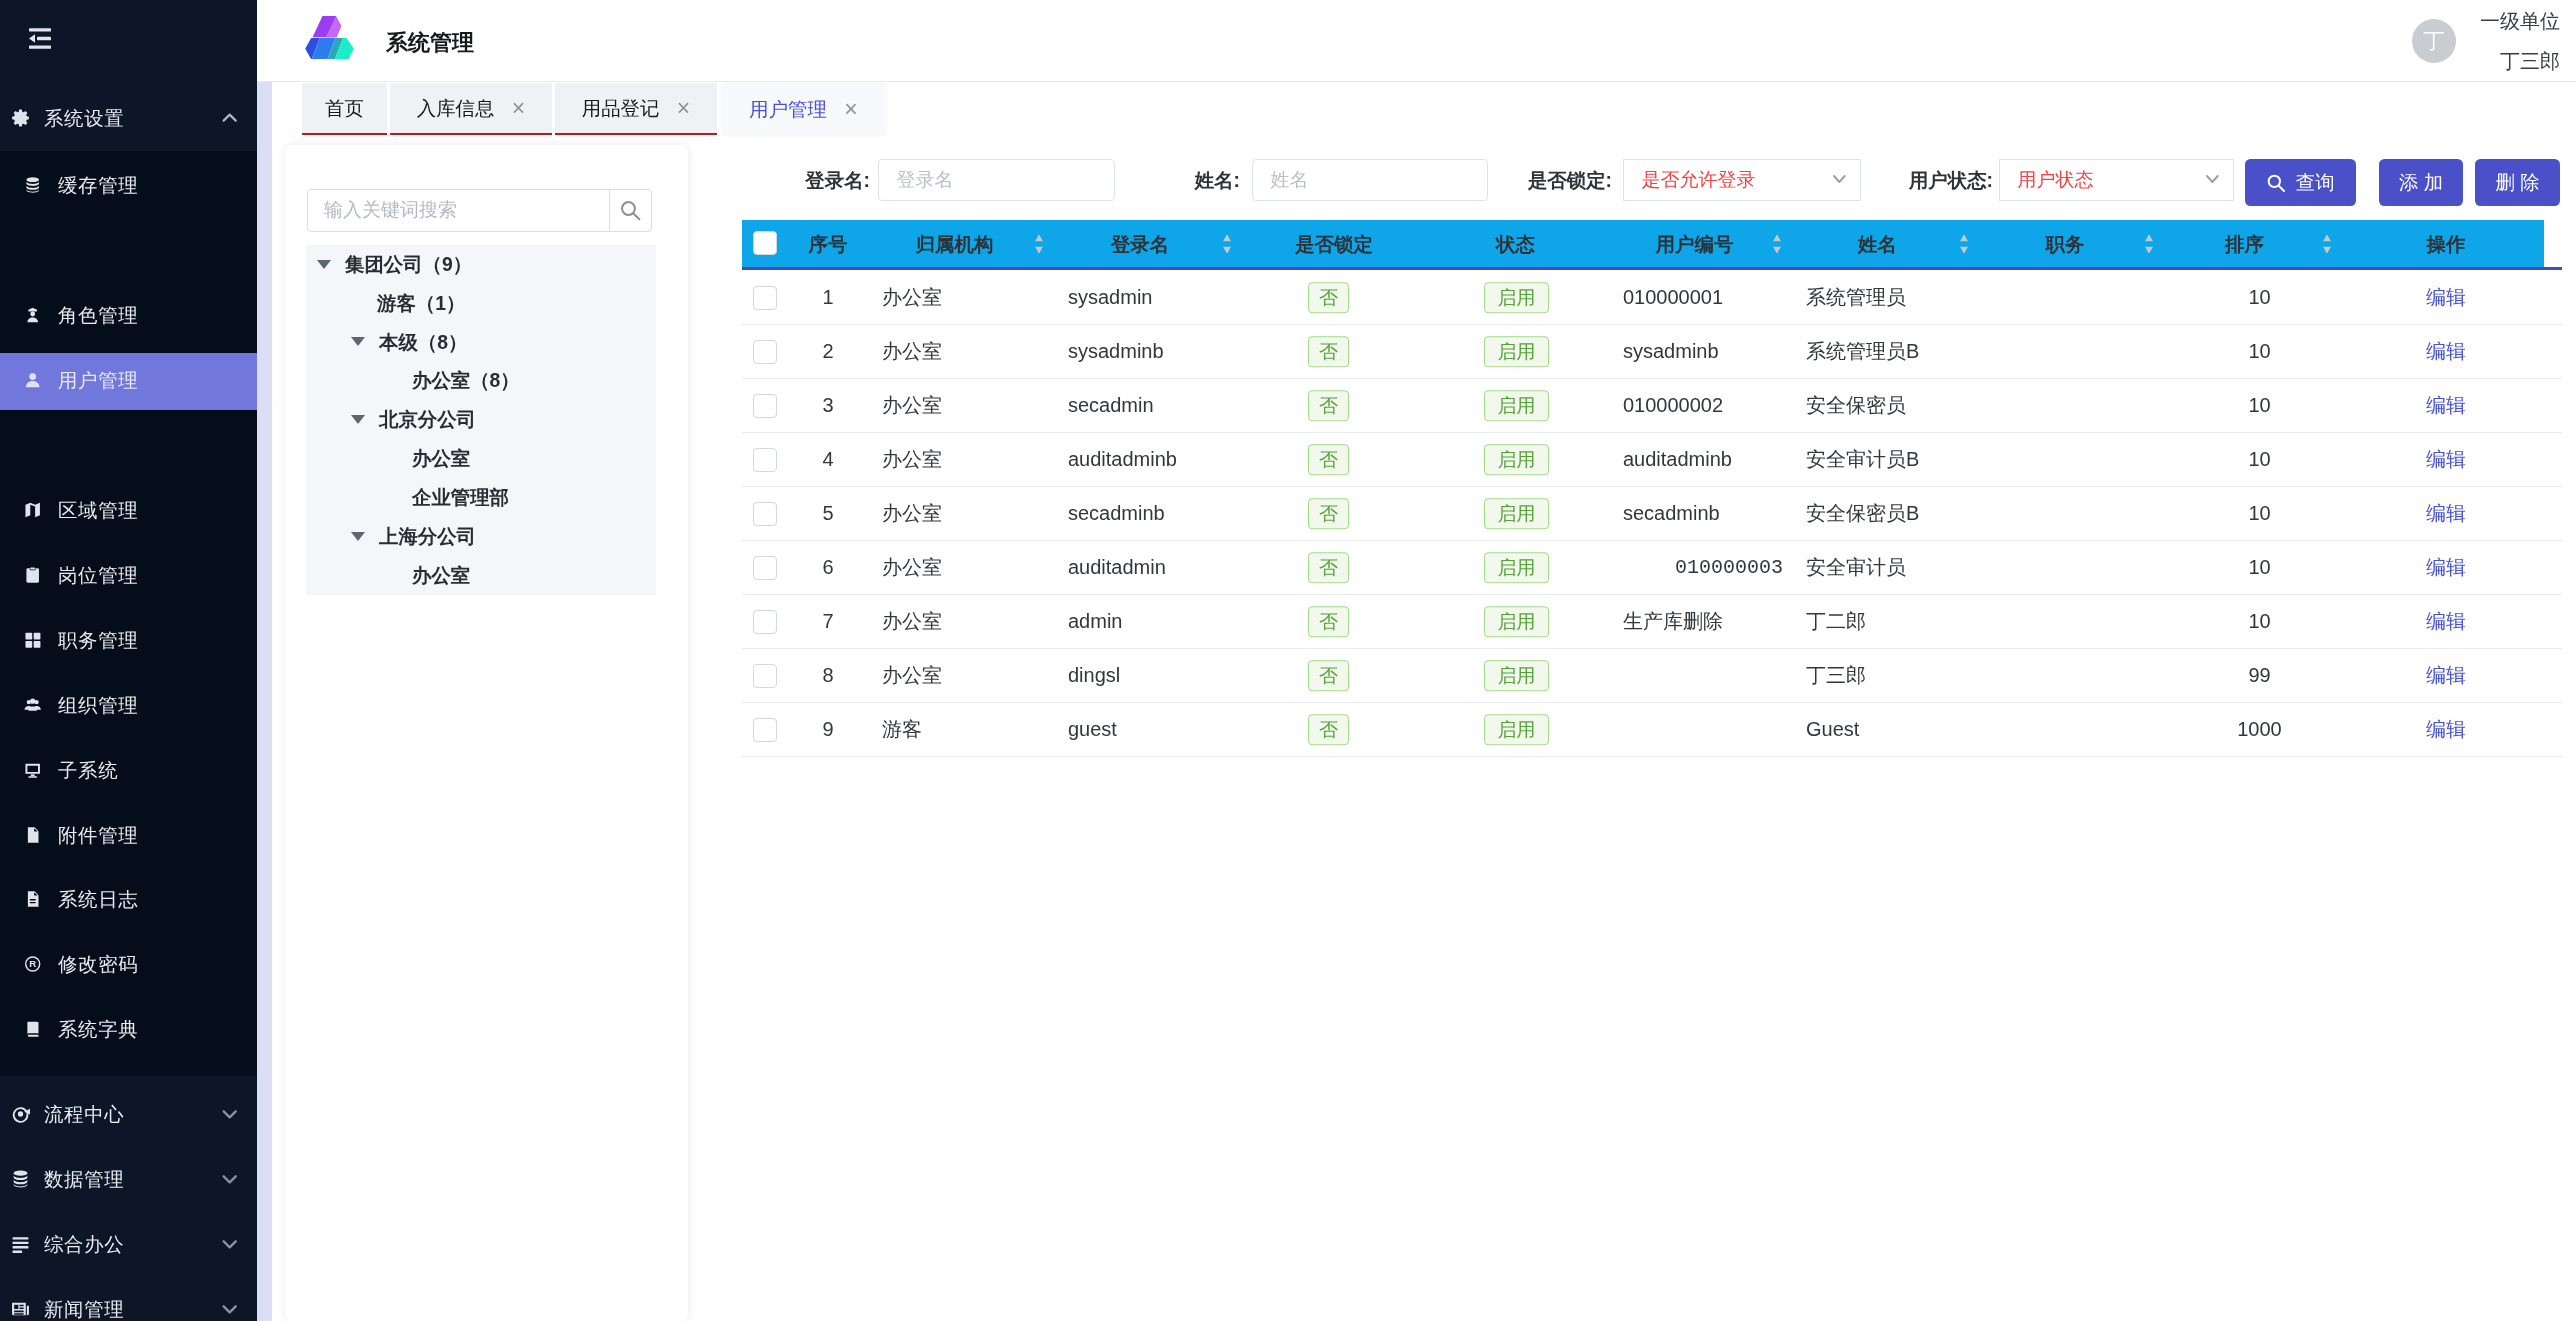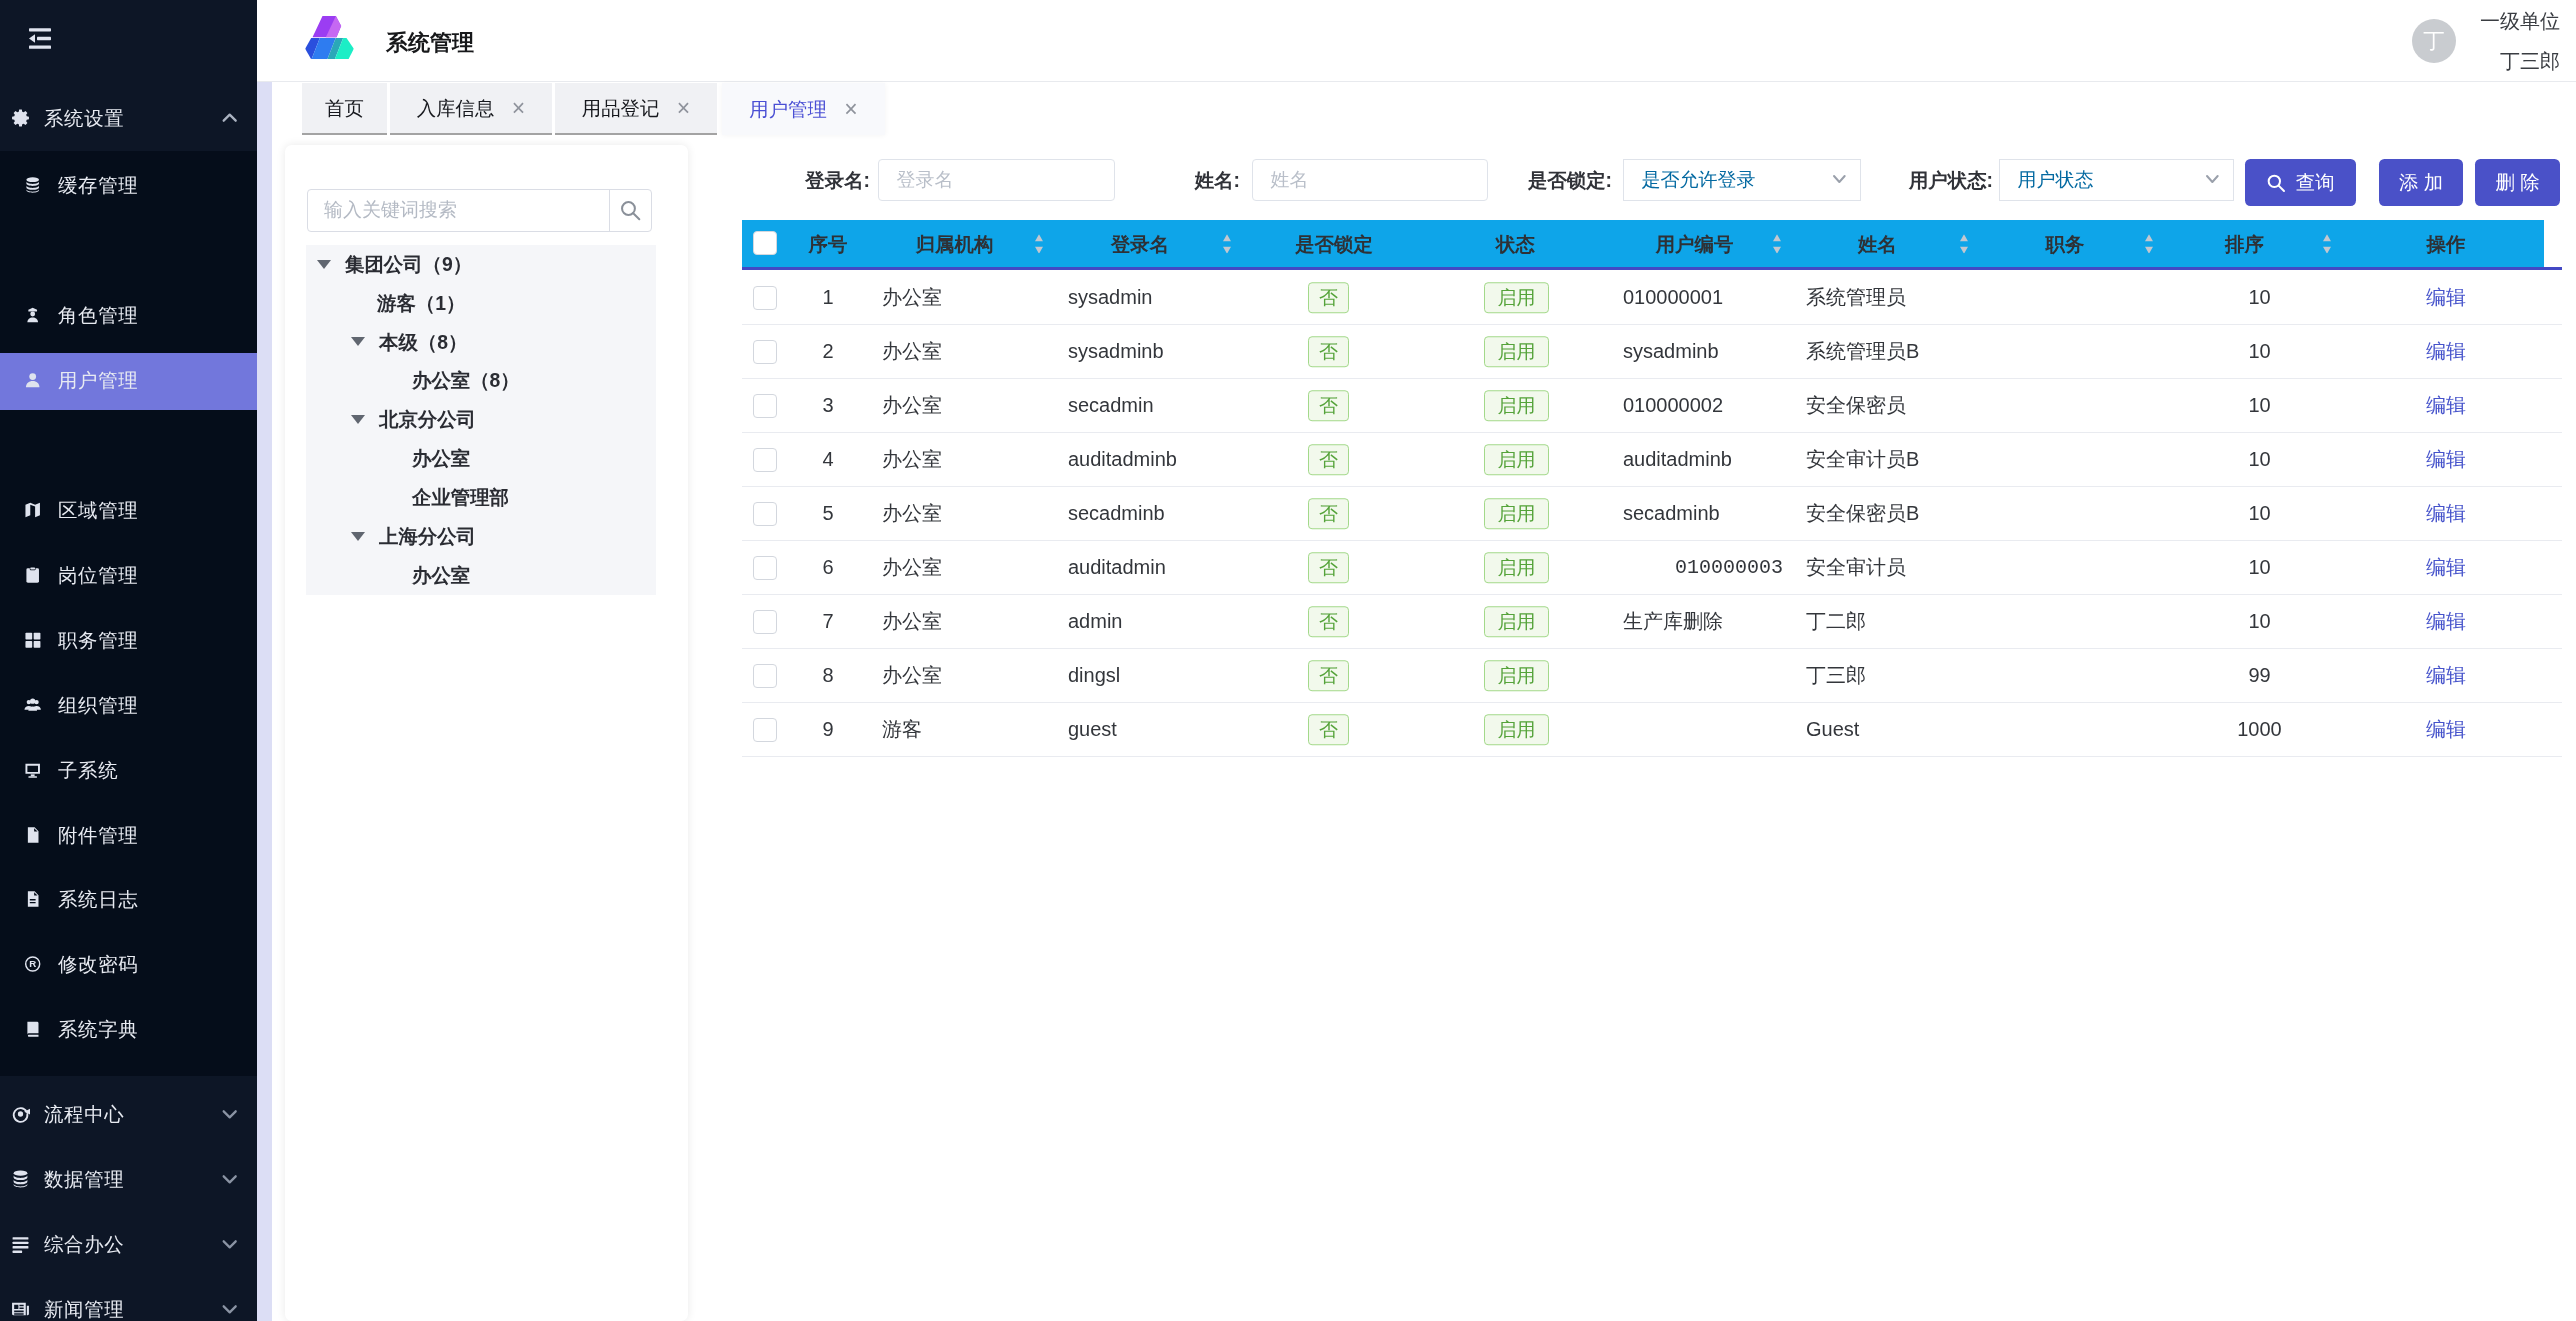--- a/index.html
+++ b/index.html
@@ -20,37 +20,37 @@
 #lav { left:257px; top:82px; width:15.4px; height:1239px; background:#dcdef5; }
 
 
 #header { left:257px; top:0; width:2319px; height:82px; background:#fff; border-bottom:1.3px solid #e8eaee; }
 #logo { position:absolute; left:48px; top:16px; }
 #apptitle { position:absolute; left:129px; top:28px; font-size:22px; font-weight:600; color:#17181a; }
 #avatar { position:absolute; left:2155px; top:19px; width:44px; height:44px; border-radius:50%; background:#c9ccd0; color:#fff; font-size:21.4px; text-align:center; line-height:44px; }
 .utext { position:absolute; right:16px; font-size:20px; color:#3a3d42; text-align:right; }
 
 
-.tab { position:absolute; top:83px; height:52px; background:#f0f1f4; border-bottom:2px solid #a3a3a3; font-size:19.4px; color:#16181d; display:flex; align-items:center; justify-content:center; gap:17.4px;}
+.tab { position:absolute; top:83px; height:52px; background:#f0f1f4; border-bottom:2px solid #b91c1c; font-size:19.4px; color:#16181d; display:flex; align-items:center; justify-content:center; gap:17.4px;}
 .tab .x { color:#8f939c; font-size:23px; font-weight:300; }
 .tab.active { background:#f8f9fc; border-bottom:none; color:#4a4fd4; box-shadow:0 1.3px 5.4px rgba(0,0,0,0.05); }
 
 
 #treecard { left:285px; top:145px; width:403px; height:1176px; background:#fff; border-radius:6.7px; box-shadow:0 0 9.4px rgba(0,0,0,0.09); }
 #search { position:absolute; left:22px; top:44px; width:345px; height:43px; border:1.3px solid #dadde5; border-radius:4px; display:flex; }
 #search .ph { flex:1; font-size:19px; color:#b4bac4; line-height:40px; padding-left:16px; }
 #search .btn { width:42px; border-left:1.3px solid #dadde5; position:relative; }
 #treebg { position:absolute; left:21px; top:100px; width:350px; height:350px; background:#f5f6f9; }
 .tn { position:absolute; height:39px; line-height:39px; font-size:19.4px; font-weight:600; color:#2a2c33; white-space:nowrap; }
 .caret { position:absolute; width:0; height:0; border-left:7.4px solid transparent; border-right:7.4px solid transparent; border-top:9.4px solid #606670; }
 
 
 .flabel { position:absolute; top:159px; height:42px; line-height:42px; font-size:19.4px; font-weight:600; color:#303238; text-align:right; }
 .finput { position:absolute; top:159px; height:42px; border:1.3px solid #dfe3ea; border-radius:4px; background:#fff; font-size:19px; color:#b9bfc9; line-height:40px; padding-left:17.4px; }
-.fsel { position:absolute; top:159px; height:42px; border:1.3px solid #dfe3ea; border-radius:0; background:#fff; font-size:19px; color:#0369a1; line-height:40px; padding-left:17.4px; }
+.fsel { position:absolute; top:159px; height:42px; border:1.3px solid #dfe3ea; border-radius:0; background:#fff; font-size:19px; color:#ef4444; line-height:40px; padding-left:17.4px; }
 .fsel .ar { position:absolute; right:13.4px; top:12px; width:14.7px; height:14.7px; }
 .fbtn { position:absolute; top:159px; height:47px; background:#4a51c8; border-radius:5.4px; color:#fff; font-size:19.4px; display:flex; align-items:center; justify-content:center; gap:9.4px; }
 
 
 #thead { left:742px; top:220px; width:1802px; height:48px; background:#0ea5e9; }
 .th { position:absolute; top:0; height:48px; line-height:48px; font-size:19.4px; font-weight:700; color:#2e3136; text-align:center; }
 #tline { left:742px; top:267px; width:1820px; height:2.7px; background:#4348c4; }
 .row { position:absolute; left:742px; width:1820px; height:54px; border-bottom:1.3px solid #e9ebf0; }
 .td { position:absolute; top:0; height:53px; line-height:53px; font-size:20px; color:#33363b; white-space:nowrap; }
 .ck { position:absolute; width:24px; height:24px; border:1.3px solid #d3d7de; border-radius:4px; background:#fff; }

